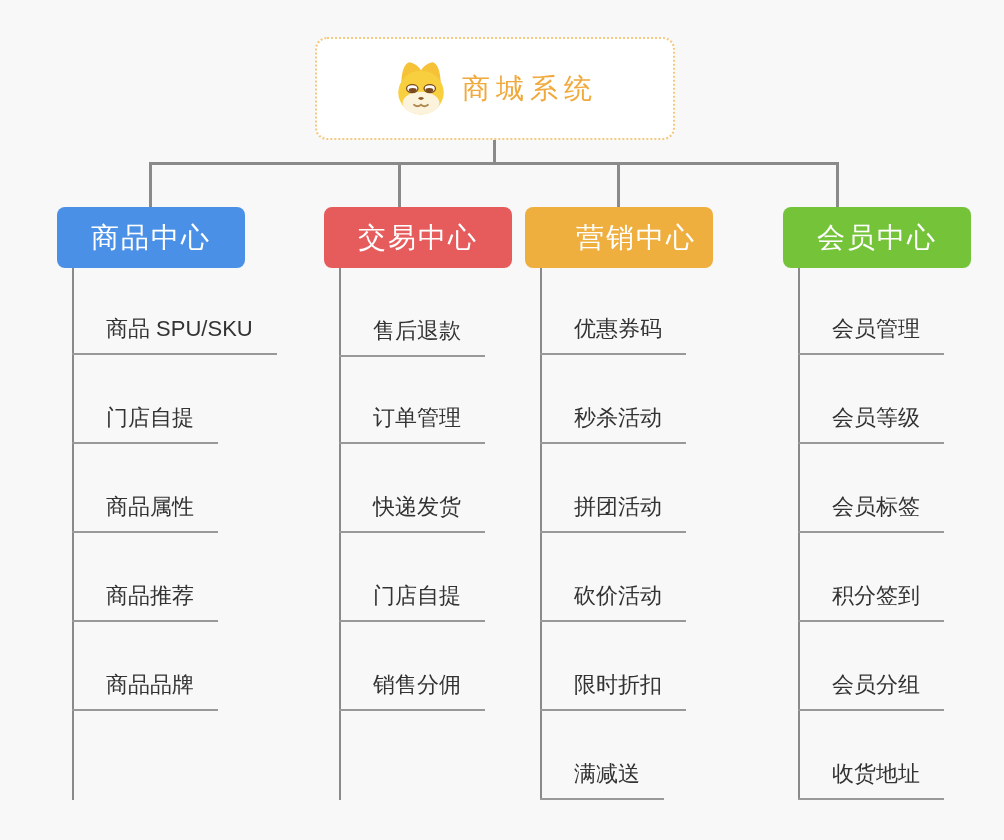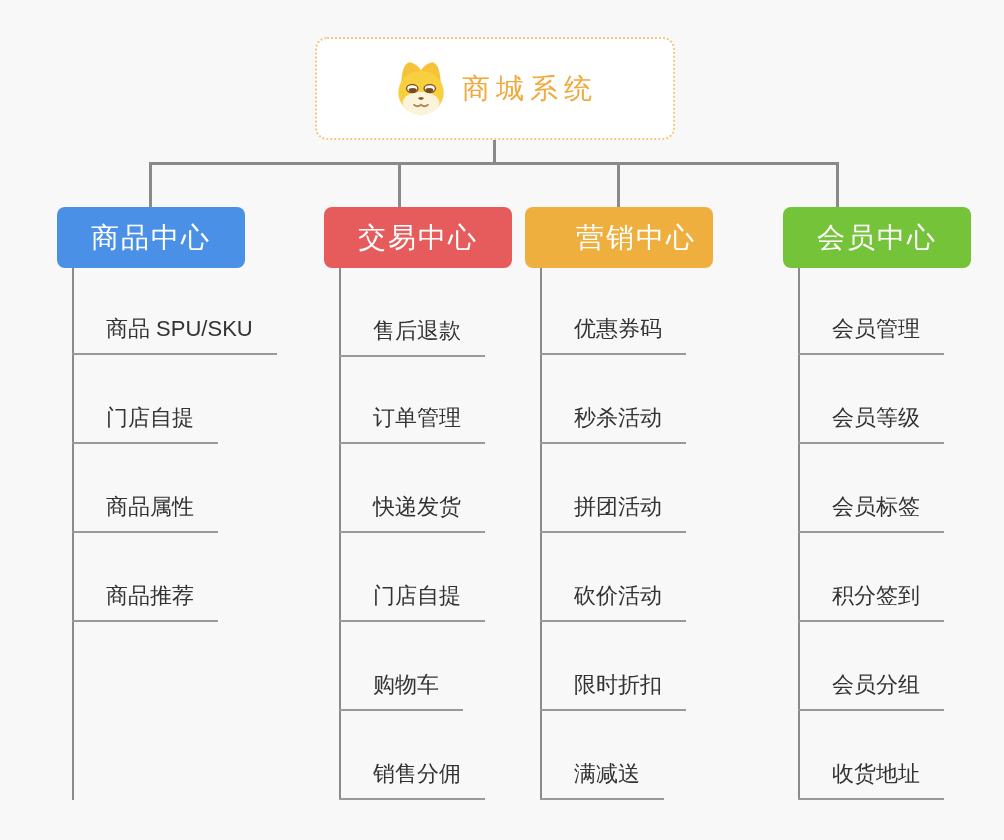--- a/index.html
+++ b/index.html
@@ -61,30 +61,30 @@
   <div class="cline drop d2"></div>
   <div class="cline drop d3"></div>
 
   <div class="branch b0">
     <div class="branch-header" style="background-color: rgb(74, 144, 230);">商品中心</div>
     <div class="tree-line"></div>
     <div class="leaf first">商品 SPU/SKU</div>
     <div class="leaf">门店自提</div>
     <div class="leaf">商品属性</div>
     <div class="leaf">商品推荐</div>
+    <div class="leaf">商品品牌</div>
   </div>
 
   <div class="branch b1">
     <div class="branch-header" style="background-color: rgb(230, 92, 92);">交易中心</div>
     <div class="tree-line"></div>
     <div class="leaf">售后退款</div>
     <div class="leaf first">订单管理</div>
     <div class="leaf">快递发货</div>
     <div class="leaf">门店自提</div>
-    <div class="leaf">购物车</div>
     <div class="leaf">销售分佣</div>
   </div>
 
   <div class="branch b2">
     <div class="branch-header" style="background-color: rgb(239, 175, 62); padding-left: 34px;">营销中心</div>
     <div class="tree-line"></div>
     <div class="leaf first">优惠券码</div>
     <div class="leaf">秒杀活动</div>
     <div class="leaf">拼团活动</div>
     <div class="leaf">砍价活动</div>

